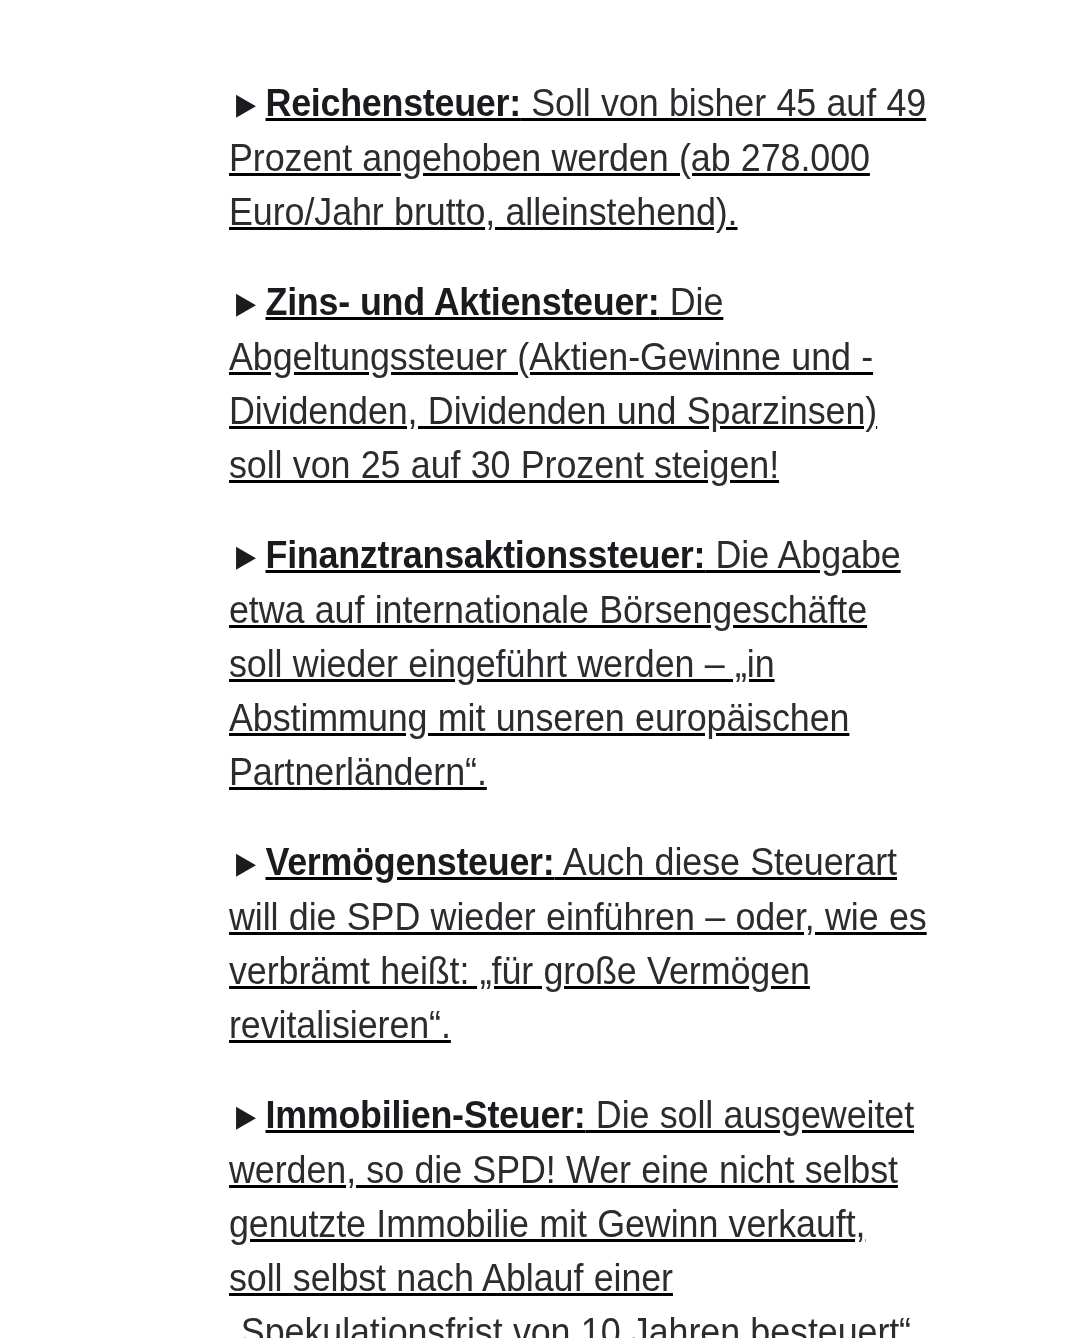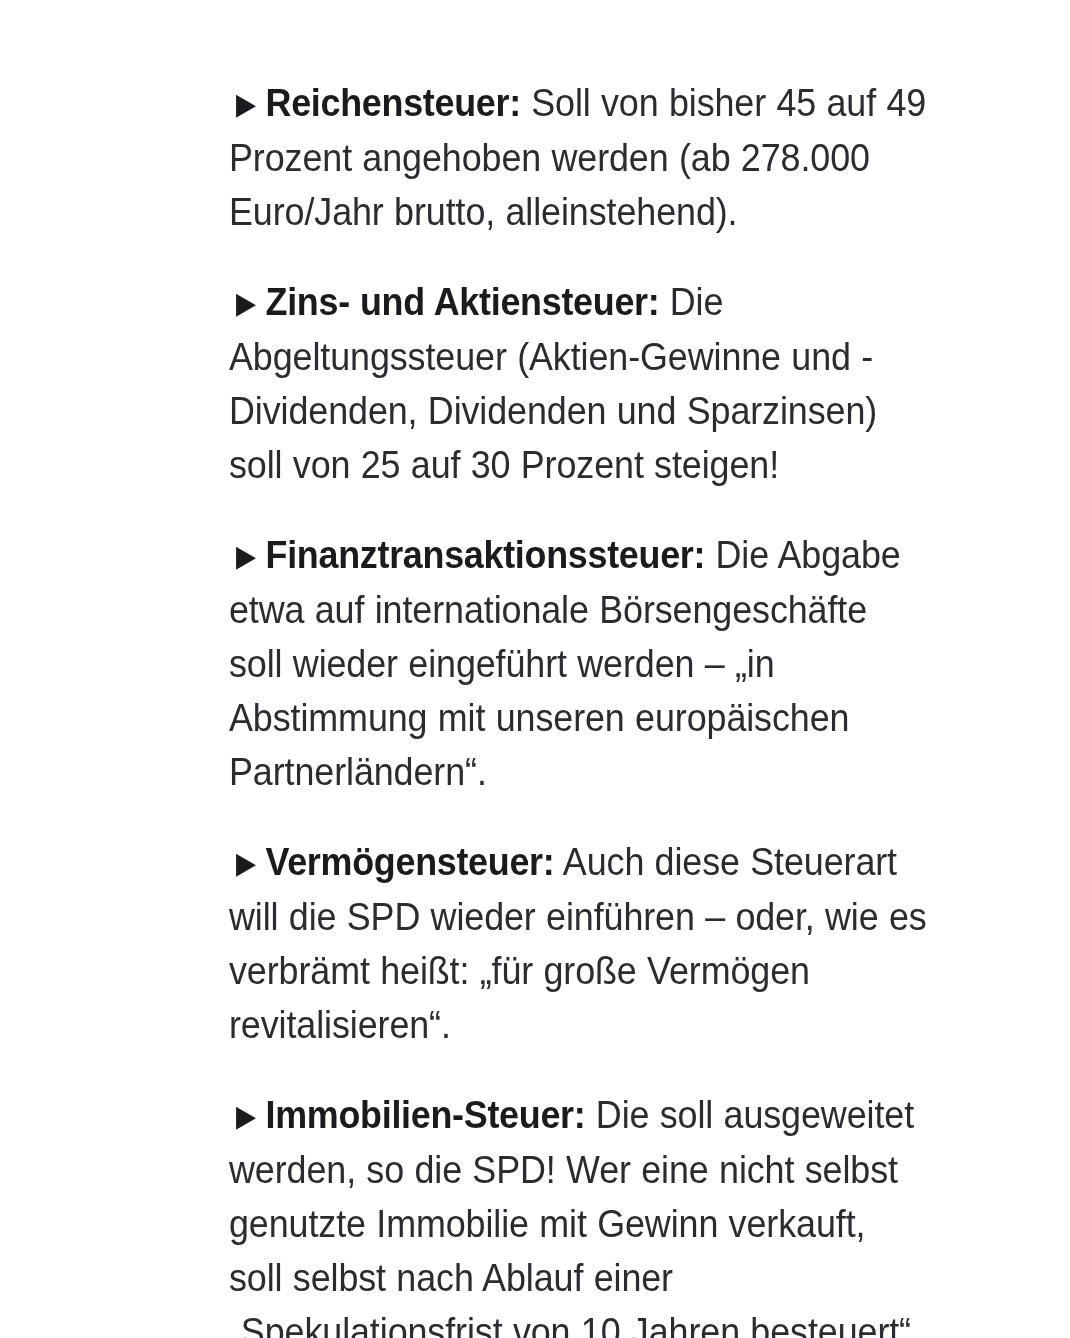--- a/index.html
+++ b/index.html
@@ -14,20 +14,21 @@
     font-family: "Liberation Sans", "DejaVu Sans", sans-serif;
     overflow: hidden;
   }
 
   .page {
     box-sizing: border-box;
     width: 1070px;
     height: 1338px;
     background: #ffffff;
     padding: 76px 150px 40px 229px;
+    text-decoration: underline;
   }
 
   .article-body {
     width: 700px;
   }
 
   .bullet-paragraph {
     margin: 0 0 36px 0;
     padding: 0;
     font-size: 39px;

